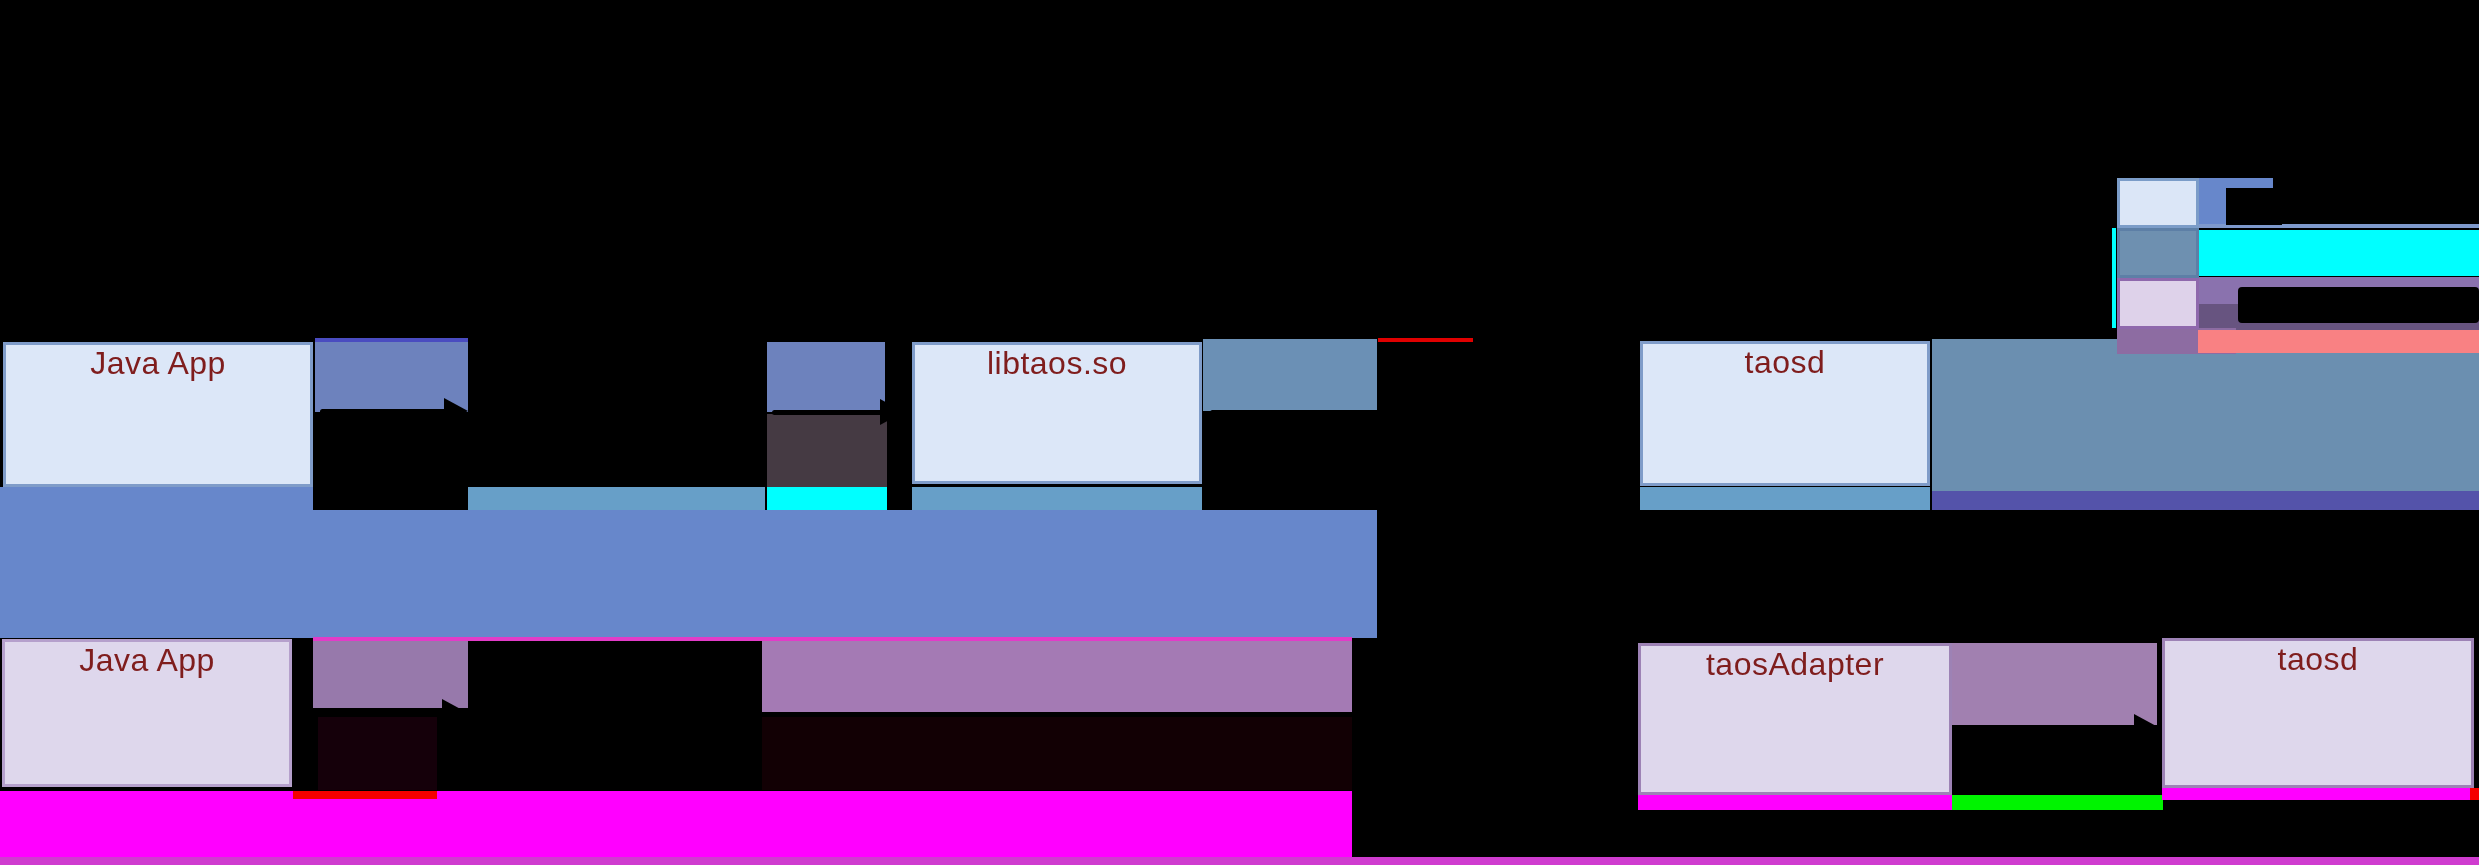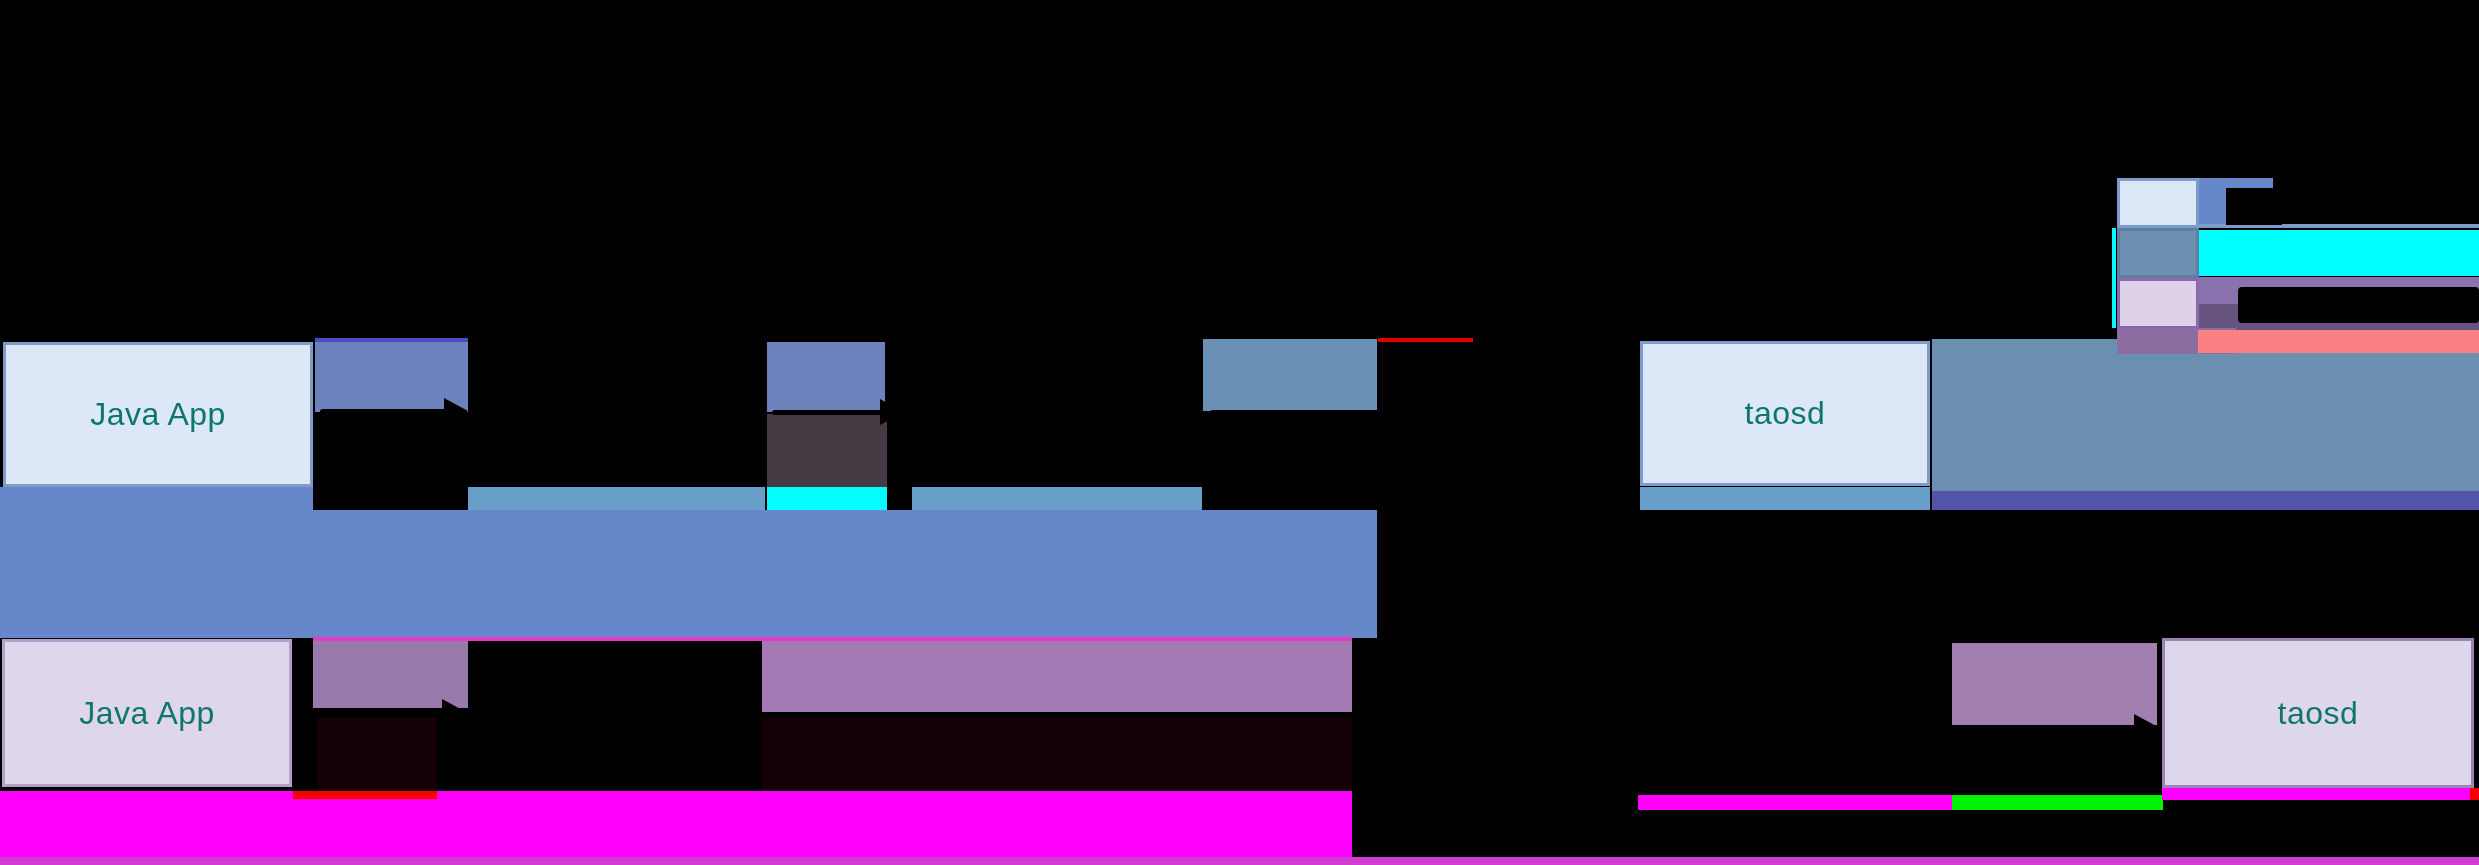--- a/index.html
+++ b/index.html
@@ -6,24 +6,24 @@
   #canvas{
     position:relative;
     width:2479px;height:865px;
     background:#000;
     overflow:hidden;
     font-family:"Liberation Sans", sans-serif;
   }
   .abs{position:absolute;}
   .node{
     position:absolute;
-    display:flex;align-items:center;justify-content:center;
+    display:flex;justify-content:center;
     box-sizing:border-box;
     border:3px solid transparent;
-    font-size:32px;color:#0f766e;letter-spacing:0.5px;
+    font-size:32px;color:#7f1d1d;letter-spacing:0.5px;
   }
   .arrow-line{position:absolute;height:5px;background:#000;border-radius:3px;}
   .arrow-head{
     position:absolute;width:0;height:0;
     border-top:13px solid transparent;
     border-bottom:13px solid transparent;
     border-left:24px solid #000;
   }
   .ghost{position:absolute;background:#000;}
   .swatch{position:absolute;box-sizing:border-box;border:3px solid transparent;}
@@ -91,26 +91,32 @@
 
   <div class="arrow-line" style="left:770px;top:712px;width:838px;"></div>
   <div class="arrow-head" style="left:1604px;top:701px;"></div>
 
   <div class="arrow-line" style="left:1958px;top:725px;width:180px;"></div>
   <div class="arrow-head" style="left:2134px;top:714px;"></div>
 
   <div class="node" style="left: 3px; top: 342px; width: 310px; height: 145px; background-color: rgb(220, 231, 248); border-color: rgb(127, 156, 201);">
     <span>Java App</span>
   </div>
+  <div class="node" style="left: 912px; top: 342px; width: 290px; height: 142px; background-color: rgb(220, 231, 248); border-color: rgb(127, 156, 201);">
+    <span>libtaos.so</span>
+  </div>
   <div class="node" style="left: 1640px; top: 341px; width: 290px; height: 145px; background-color: rgb(220, 231, 248); border-color: rgb(127, 156, 201);">
     <span>taosd</span>
   </div>
 
   <div class="node" style="left: 2px; top: 639px; width: 290px; height: 148px; border-color: rgb(181, 160, 204); background-color: rgb(222, 215, 236);">
     <span>Java App</span>
+  </div>
+  <div class="node" style="left: 1638px; top: 643px; width: 314px; height: 152px; background-color: rgb(222, 215, 236); border-color: rgb(157, 130, 181);">
+    <span>taosAdapter</span>
   </div>
   <div class="node" style="left: 2162px; top: 638px; width: 312px; height: 150px; background-color: rgb(222, 215, 236); border-color: rgb(157, 130, 181);">
     <span>taosd</span>
   </div>
 
   <div class="swatch" style="left: 2117px; top: 178px; width: 82px; height: 50px; background-color: rgb(219, 230, 247); border-color: rgb(123, 156, 200);"></div>
   <div class="swatch" style="left: 2117px; top: 228px; width: 82px; height: 50px; background-color: rgb(110, 144, 176); border-color: rgb(93, 127, 166);"></div>
   <div class="swatch" style="left: 2117px; top: 278px; width: 82px; height: 51px; background-color: rgb(222, 210, 234); border-color: rgb(142, 104, 172);"></div>
 
 </div>

